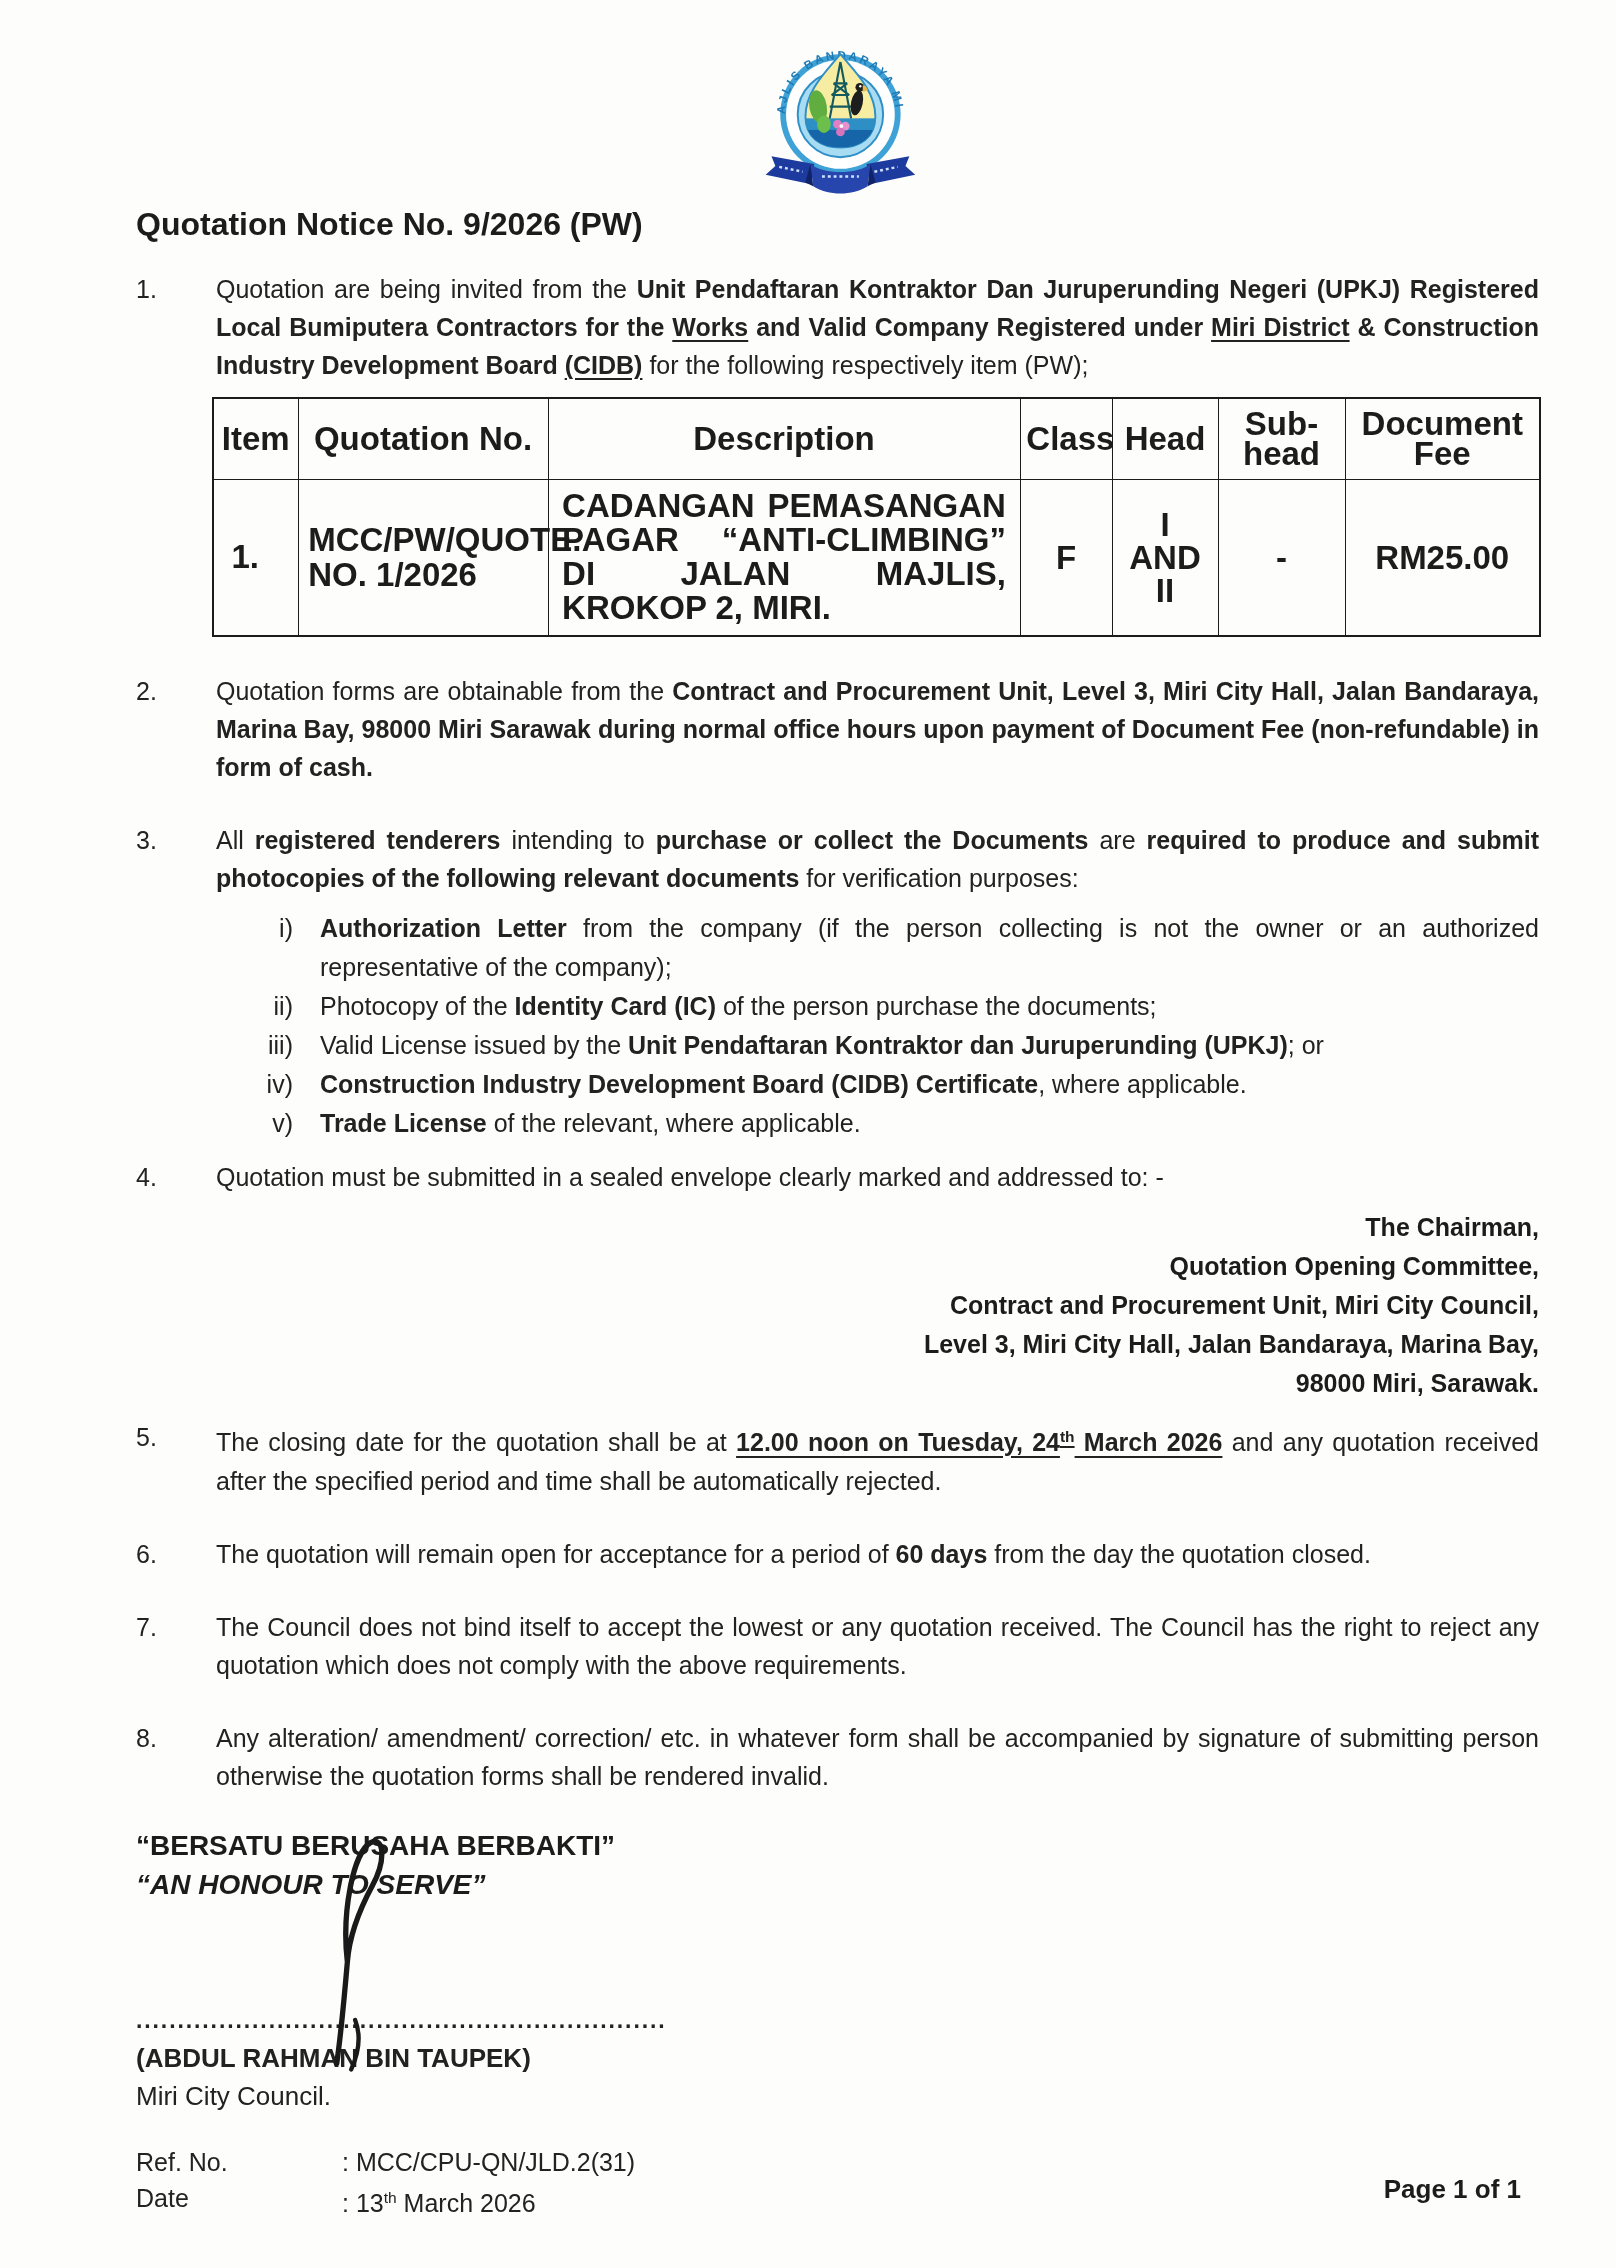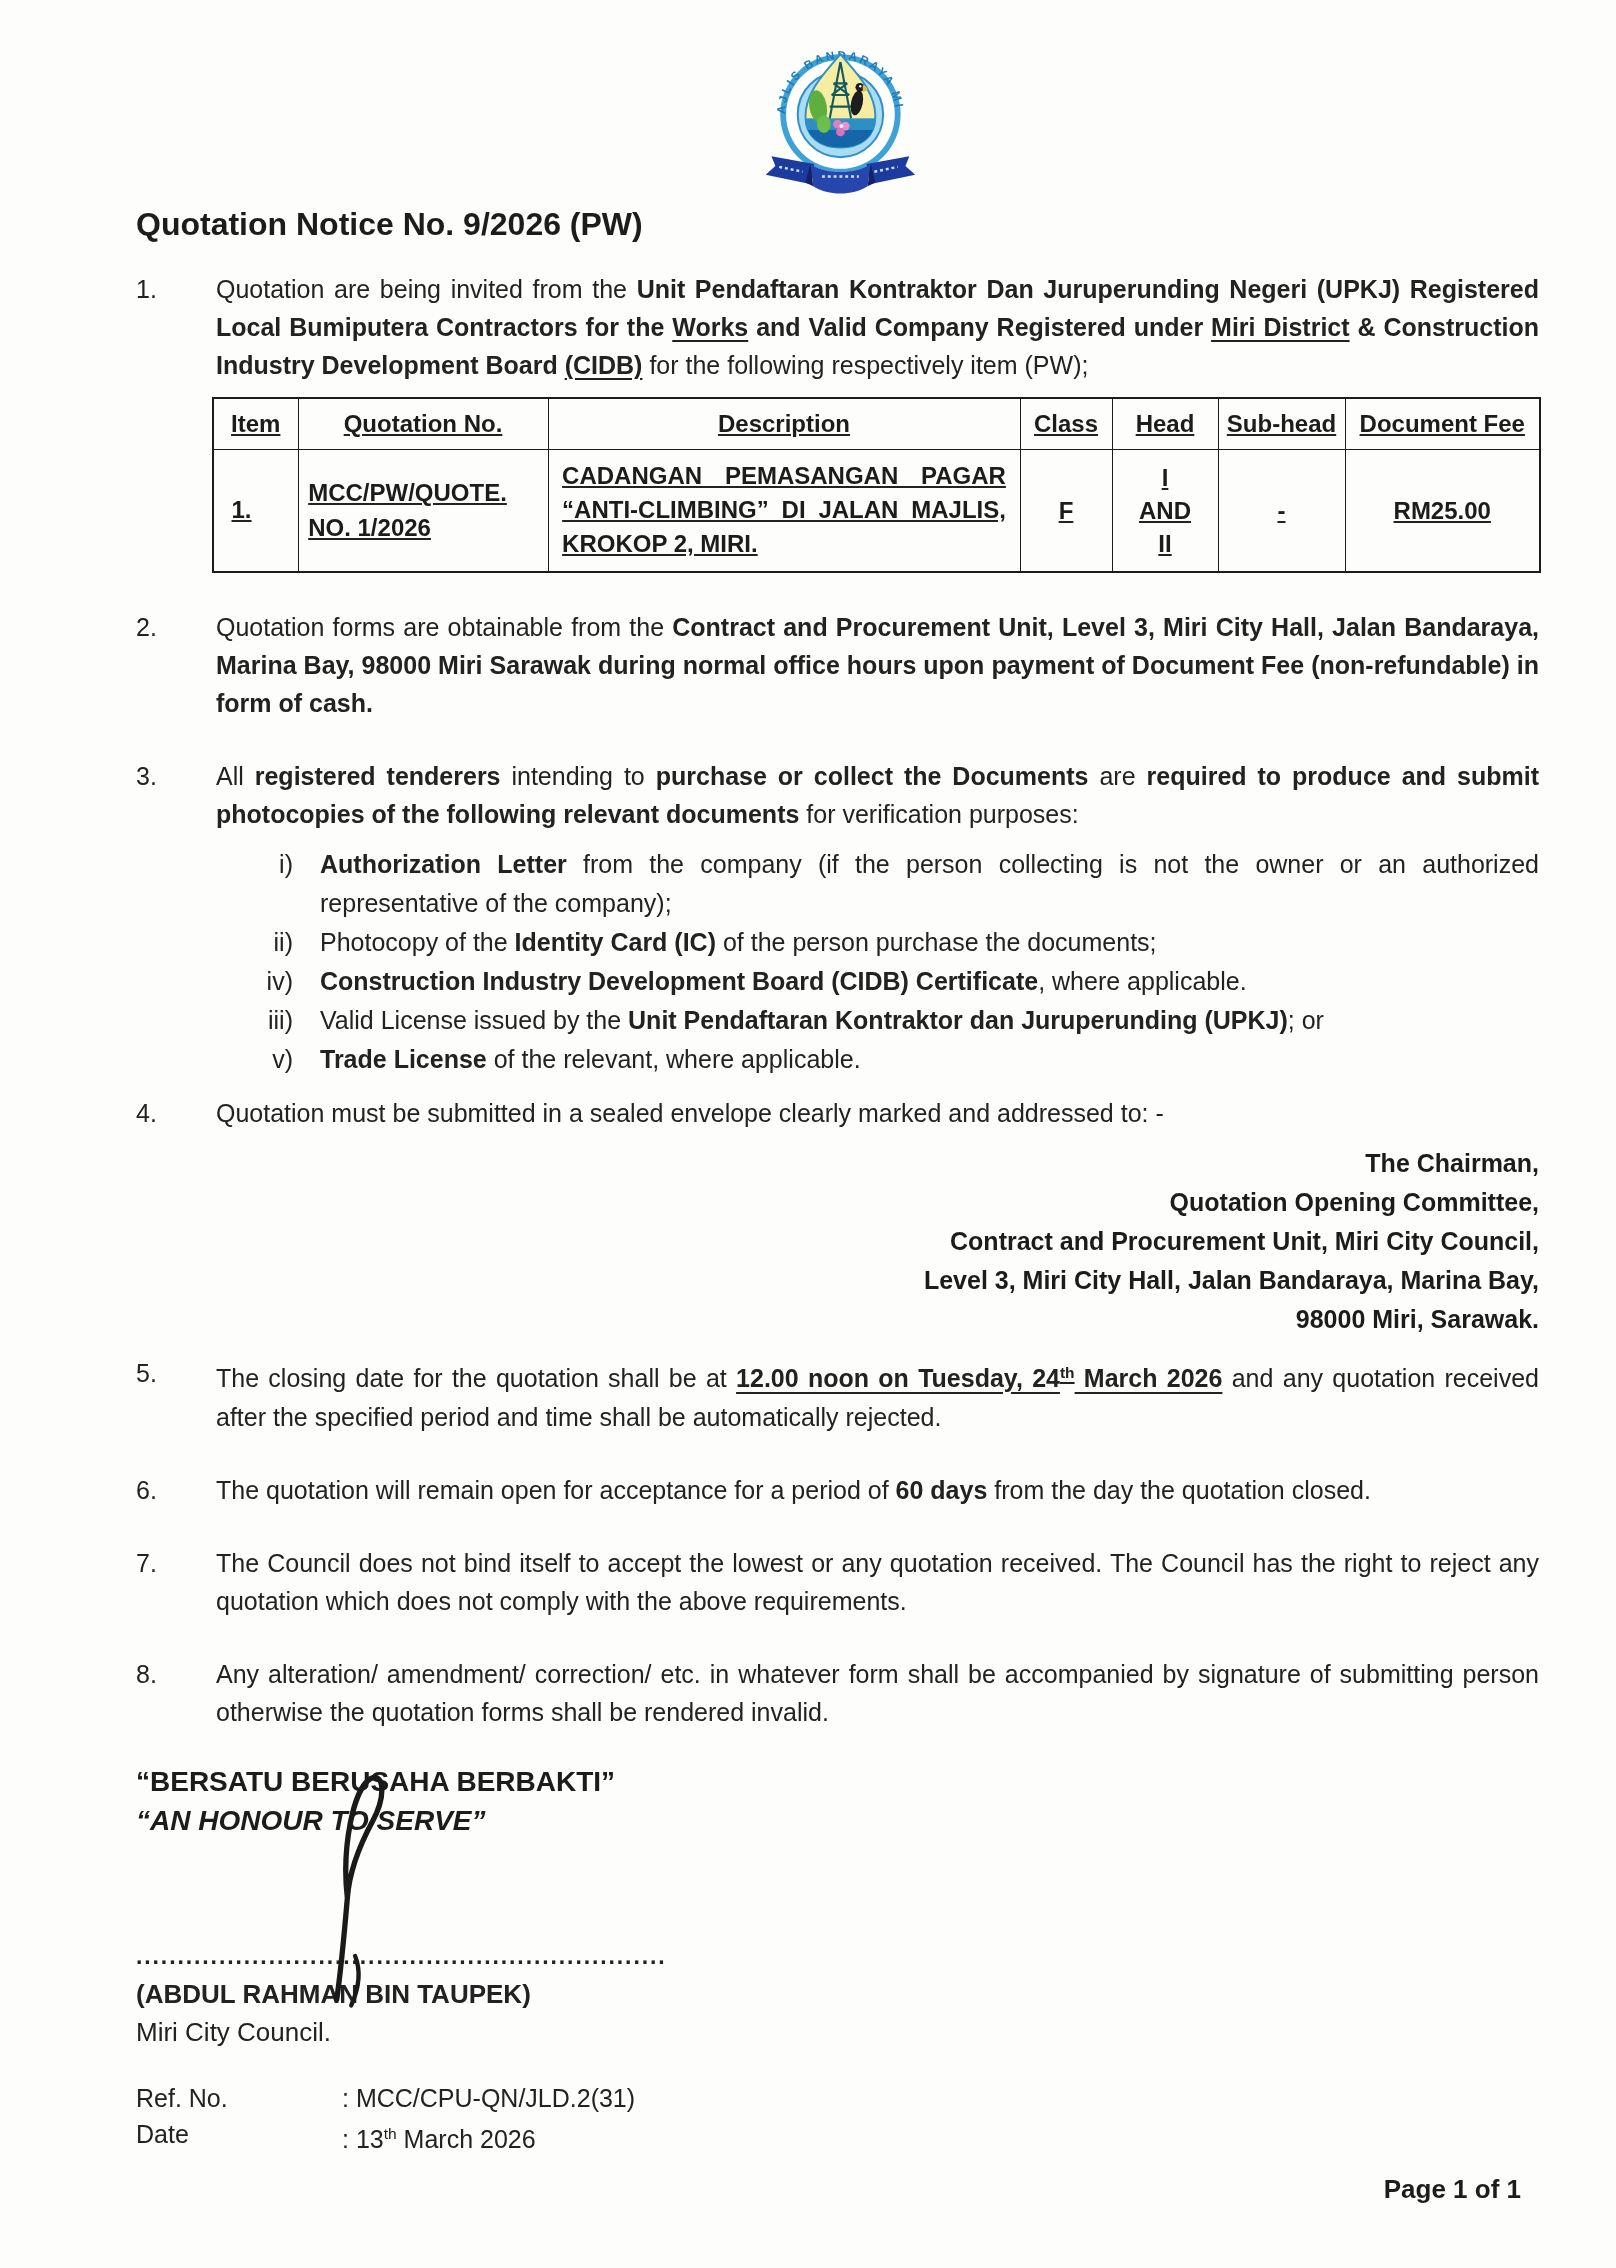--- a/index.html
+++ b/index.html
@@ -30,22 +30,21 @@
   .para{display:flex;margin-top:35px;font-size:25px;line-height:38px;}
   .para .num{width:80px;flex-shrink:0;}
   .para .body{flex:1;text-align:justify;}
 
   table.quote-table{
     border-collapse:collapse;
     margin:13.6px 0 0 76px;
     width:1327px;
     table-layout:fixed;
     border:2.9px solid #1c1c1c;
-    font-size:24px;
-    text-decoration:underline;
+    font-size:33px;
   }
   table.quote-table th, table.quote-table td{
     border:1.9px solid #1c1c1c;
     font-weight:bold;
     color:#1c1c1c;
     vertical-align:middle;
   }
   table.quote-table th{padding:9.7px 5.8px;line-height:30px;text-align:center;}
   td.c-item{padding:7.8px 7.8px 7.8px 17.5px;text-align:left;}
   td.c-quote{padding:7.8px 9.7px;line-height:35px;text-align:left;}
@@ -200,26 +199,26 @@
   <div class="items">
     <div class="item">
       <div class="marker">i)</div>
       <div class="itext"><span class="b">Authorization Letter</span><span> from the company (if the person collecting is not the owner or an authorized representative of the company);</span></div>
     </div>
     <div class="item">
       <div class="marker">ii)</div>
       <div class="itext"><span>Photocopy of the </span><span class="b">Identity Card (IC)</span><span> of the person purchase the documents;</span></div>
     </div>
     <div class="item">
+      <div class="marker">iii)</div>
+      <div class="itext"><span>Valid License issued by the </span><span class="b">Unit Pendaftaran Kontraktor dan Juruperunding (UPKJ)</span><span>; or</span></div>
+    </div>
+    <div class="item">
       <div class="marker">iv)</div>
       <div class="itext"><span class="b">Construction Industry Development Board (CIDB) Certificate</span><span>, where applicable.</span></div>
-    </div>
-    <div class="item">
-      <div class="marker">iii)</div>
-      <div class="itext"><span>Valid License issued by the </span><span class="b">Unit Pendaftaran Kontraktor dan Juruperunding (UPKJ)</span><span>; or</span></div>
     </div>
     <div class="item">
       <div class="marker">v)</div>
       <div class="itext"><span class="b">Trade License</span><span> of the relevant, where applicable.</span></div>
     </div>
   </div>
 
   <div class="para" style="margin-top:15.5px;">
     <div class="num">4.</div>
     <div class="body"><span>Quotation must be submitted in a sealed envelope clearly marked and addressed to: -</span></div>

